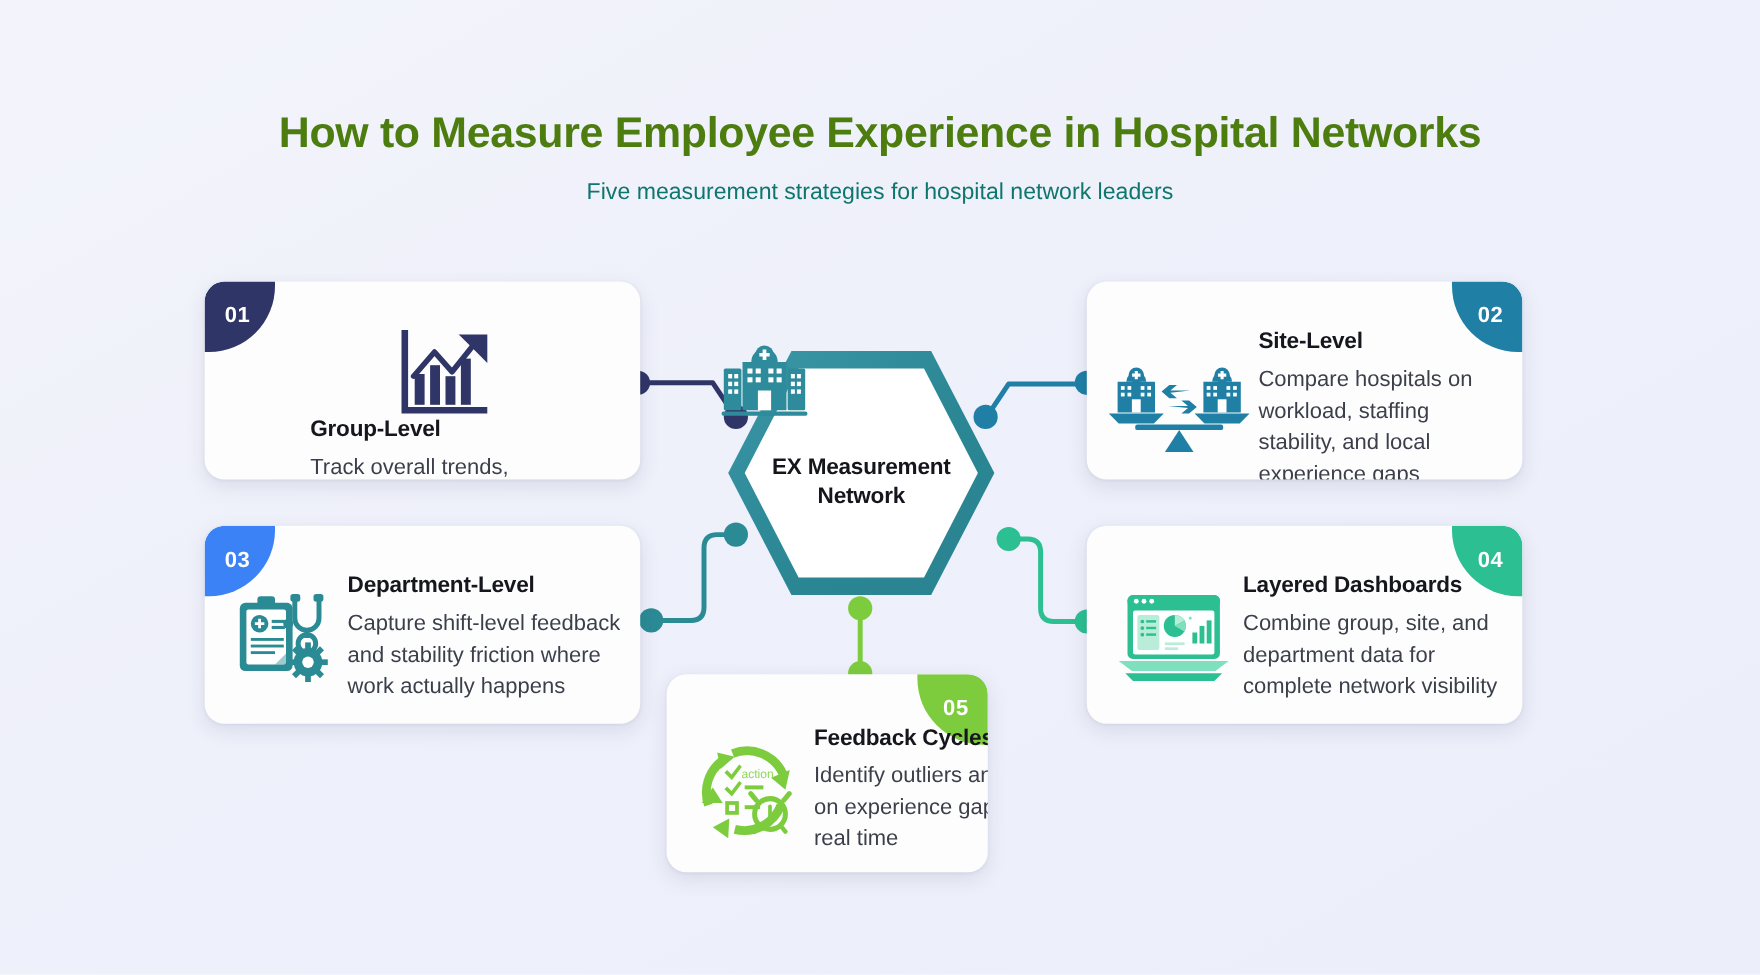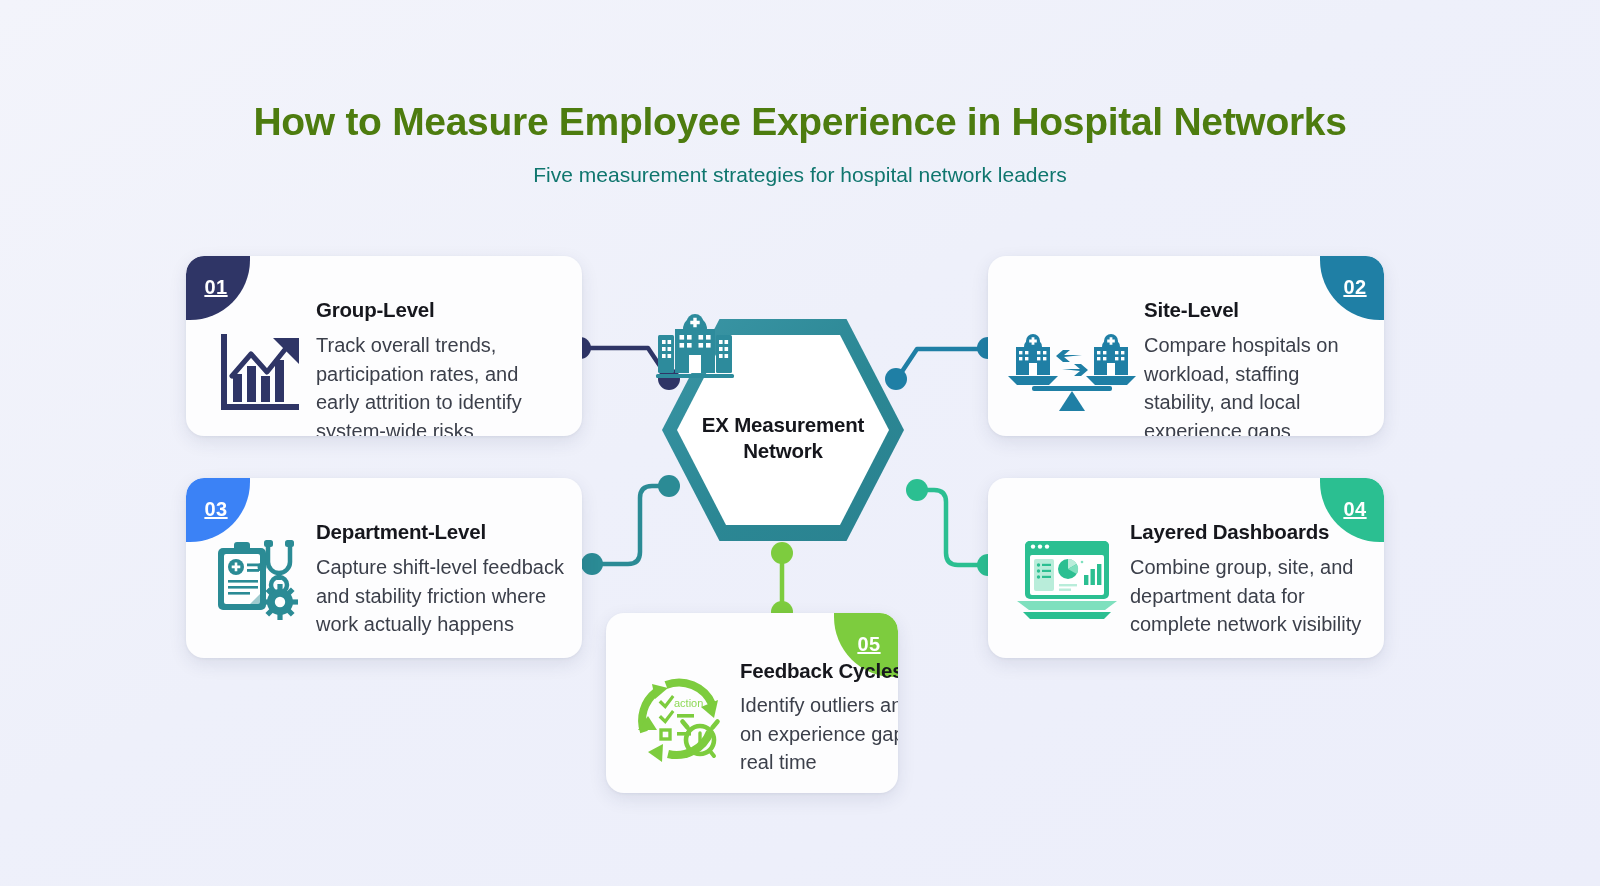--- a/index.html
+++ b/index.html
@@ -41,40 +41,40 @@
 
   
   .card{
     position:absolute; background:#fdfdfe; border-radius:18px;
     box-shadow:0 6px 18px rgba(40,45,90,.10), 0 1px 3px rgba(40,45,90,.06);
     overflow:hidden;
   }
   .badge{
     position:absolute; width:64px; height:64px;
     display:flex; align-items:center; justify-content:center;
-    color:#fff; font-size:20px; font-weight:bold; letter-spacing:0.5px;text-decoration:underline;
+    color:#fff; font-size:20px; font-weight:bold; letter-spacing:0.5px;
   }
   
   .badge.tl{ left:0; top:0; border-radius:18px 0 60px 0; }
   .badge.tr{ right:0; top:0; border-radius:0 18px 0 60px; }
   .badge.tr .num{ margin-left:6px; margin-top:-2px; }
   .badge.tl .num{ margin-right:4px; margin-top:-2px; }
 
   .card-body{ position:absolute; display:flex; align-items:center; }
   .card-ico{ flex:0 0 auto; display:flex; align-items:center; justify-content:center; }
   .card-txt{ }
   .card-h{
     font-size:20.5px; font-weight:bold; color:#16171d; letter-spacing:-0.2px;
     margin-bottom:9px; white-space:nowrap;
   }
   .card-p{ font-size:20px; line-height:1.43; color:#3b3f4a; }
 
   
   #card1{ left:186px; top:256px; width:396px; height:180px; }
-  #card1 .card-body{ left:24px; top:42px; width:356px; }
+  #card1 .card-body{ left:40px; top:42px; width:356px;flex-direction:column; }
   #card1 .card-ico{ width:100px; }
   #card1 .card-txt{ width:250px; margin-left:6px; }
 
   #card2{ left:988px; top:256px; width:396px; height:180px; }
   #card2 .card-body{ left:14px; top:42px; width:372px; }
   #card2 .card-ico{ width:140px; }
   #card2 .card-txt{ width:222px; margin-left:2px; }
 
   #card3{ left:186px; top:478px; width:396px; height:180px; }
   #card3 .card-body{ left:24px; top:42px; width:356px; }

